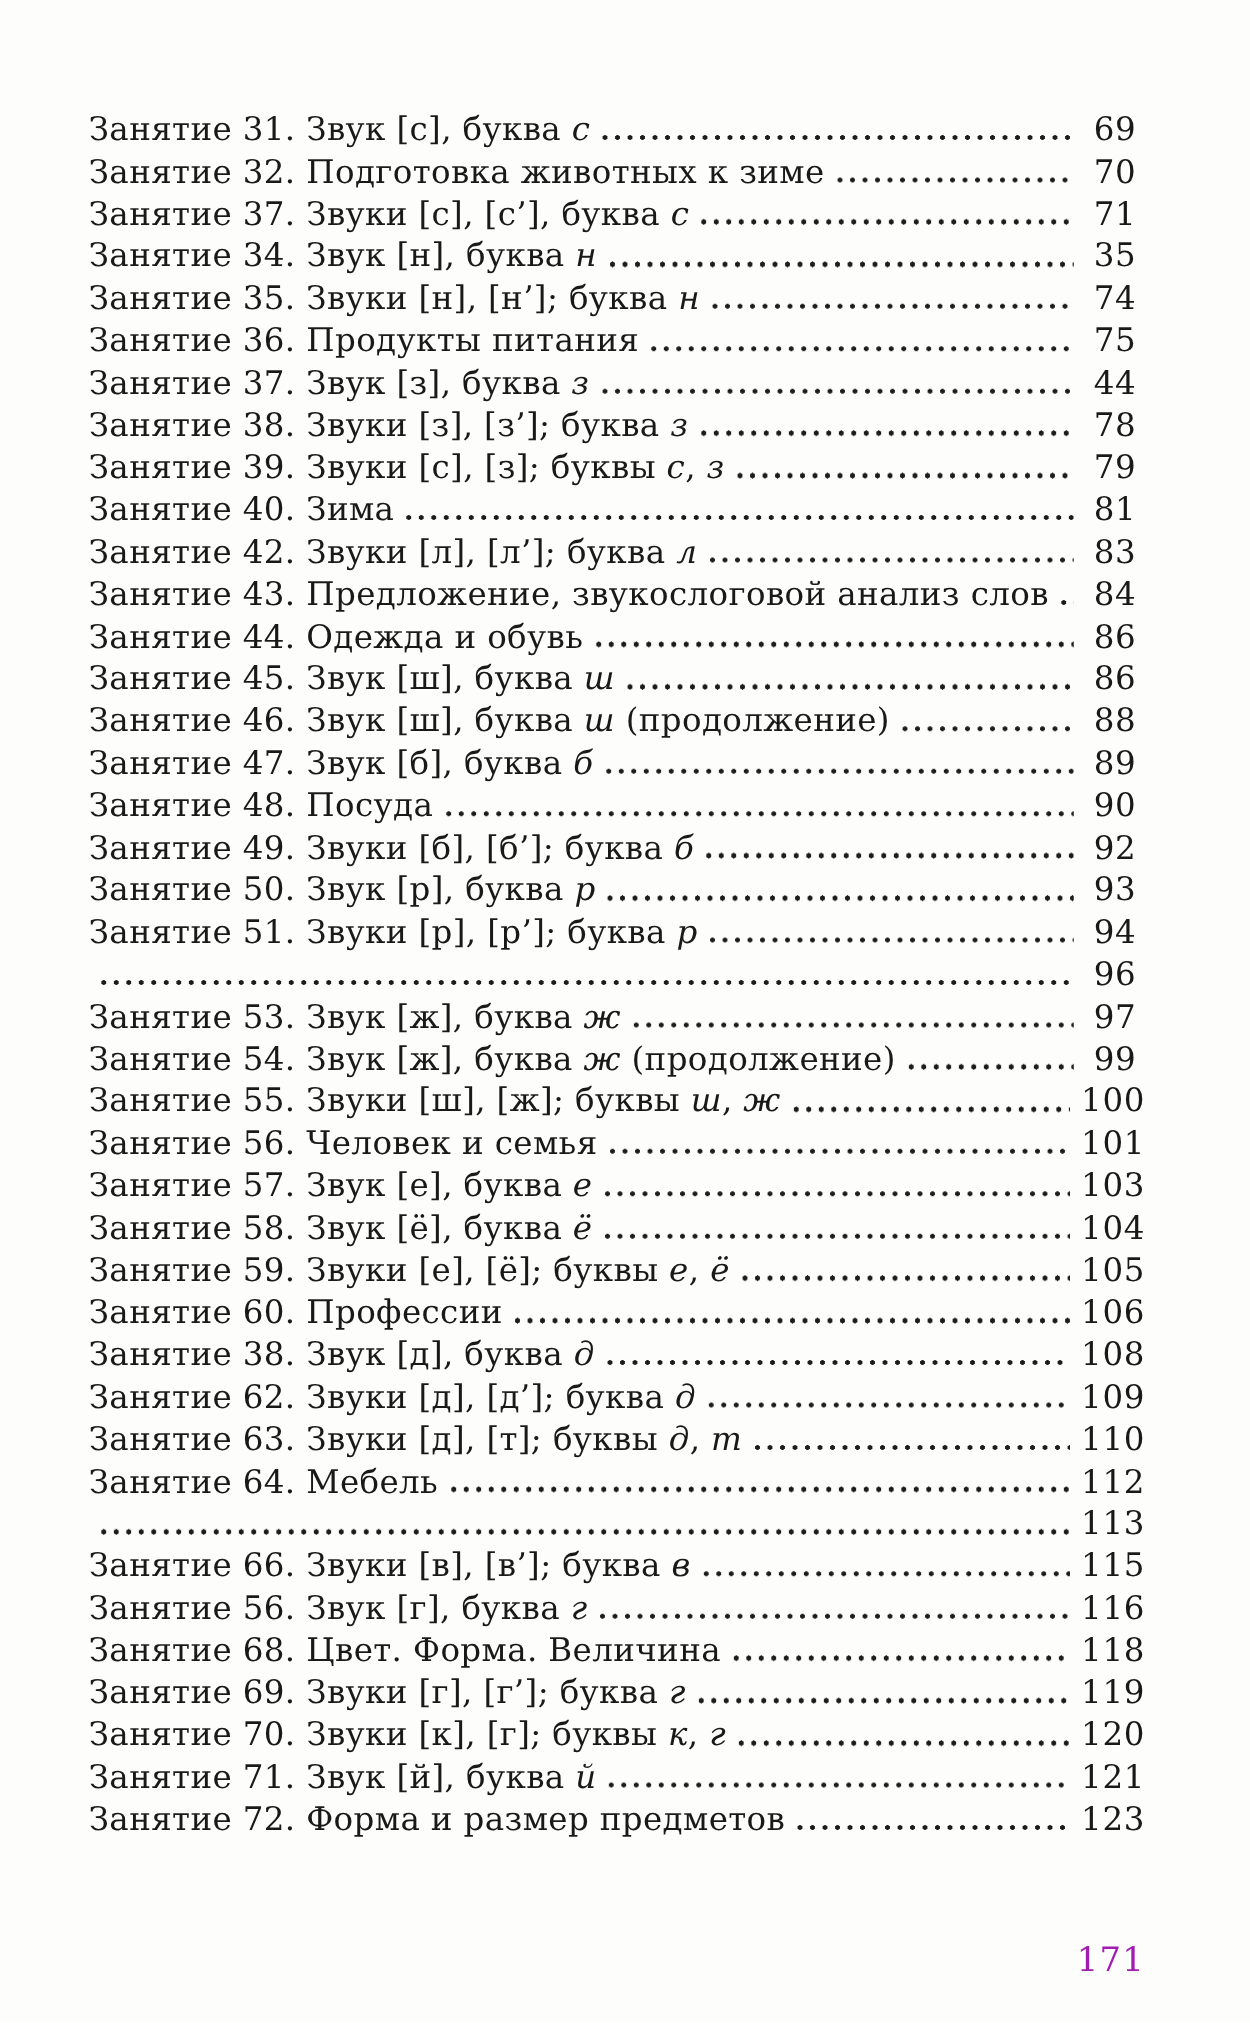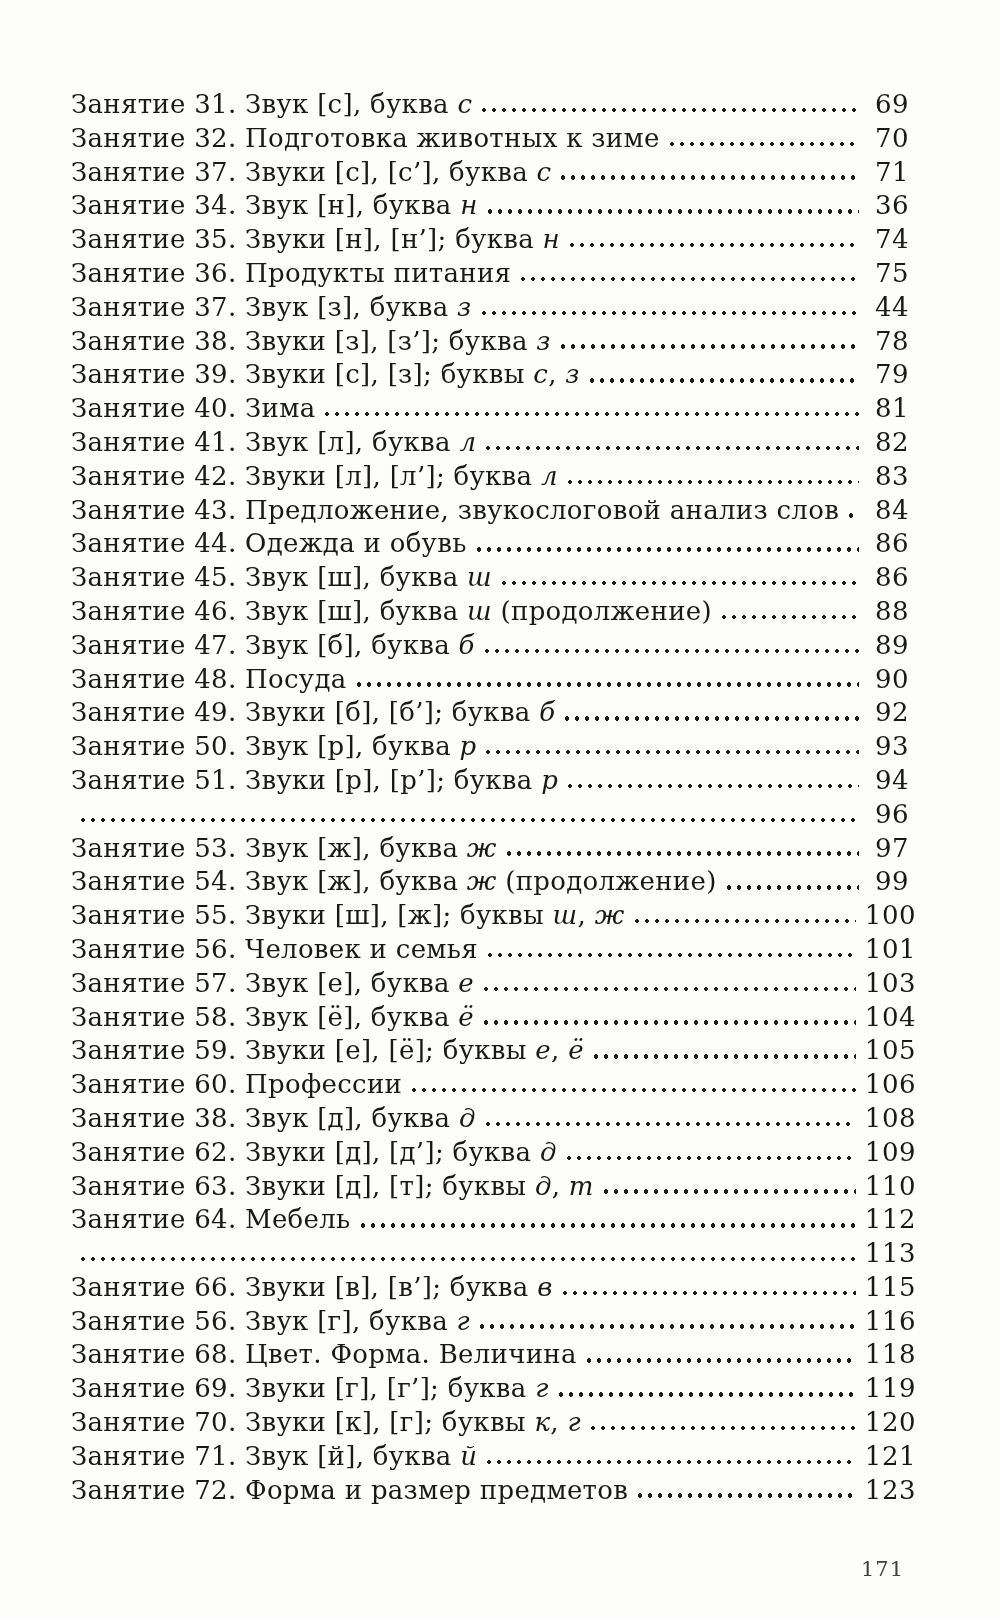--- a/index.html
+++ b/index.html
@@ -53,26 +53,26 @@
     background-position: left center;
   }
   .row .pg {
     flex: 0 0 auto;
     min-width: 48px;
     text-align: center;
     letter-spacing: 0.5px;
   }
   .folio {
     position: absolute;
-    right: 96px;
+    right: 84px;
     top: 1553px;
-    font-size: 21px;
+    font-size: 27px;
     line-height: 32px;
     letter-spacing: 1px;
-    color: #404040;
+    color: #a21caf;
   }
 </style>
 </head>
 <body>
 
 <div class="page">
   <div class="toc">
       <div class="row">
         <span class="text"><span>Занятие 31. </span><span>Звук [с], буква <i>с</i></span></span>
         <span class="dots"></span>
@@ -84,21 +84,21 @@
         <span class="pg">70</span>
       </div>
       <div class="row">
         <span class="text"><span>Занятие 37. </span><span>Звуки [с], [с’], буква <i>с</i></span></span>
         <span class="dots"></span>
         <span class="pg">71</span>
       </div>
       <div class="row">
         <span class="text"><span>Занятие 34. </span><span>Звук [н], буква <i>н</i></span></span>
         <span class="dots"></span>
-        <span class="pg">36</span>
+        <span class="pg">35</span>
       </div>
       <div class="row">
         <span class="text"><span>Занятие 35. </span><span>Звуки [н], [н’]; буква <i>н</i></span></span>
         <span class="dots"></span>
         <span class="pg">74</span>
       </div>
       <div class="row">
         <span class="text"><span>Занятие 36. </span><span>Продукты питания</span></span>
         <span class="dots"></span>
         <span class="pg">75</span>
@@ -115,25 +115,20 @@
       </div>
       <div class="row">
         <span class="text"><span>Занятие 39. </span><span>Звуки [с], [з]; буквы <i>с</i>, <i>з</i></span></span>
         <span class="dots"></span>
         <span class="pg">79</span>
       </div>
       <div class="row">
         <span class="text"><span>Занятие 40. </span><span>Зима</span></span>
         <span class="dots"></span>
         <span class="pg">81</span>
-      </div>
-      <div class="row">
-        <span class="text"><span>Занятие 41. </span><span>Звук [л], буква <i>л</i></span></span>
-        <span class="dots"></span>
-        <span class="pg">82</span>
       </div>
       <div class="row">
         <span class="text"><span>Занятие 42. </span><span>Звуки [л], [л’]; буква <i>л</i></span></span>
         <span class="dots"></span>
         <span class="pg">83</span>
       </div>
       <div class="row">
         <span class="text"><span>Занятие 43. </span><span>Предложение, звукослоговой анализ слов</span></span>
         <span class="dots"></span>
         <span class="pg">84</span>

